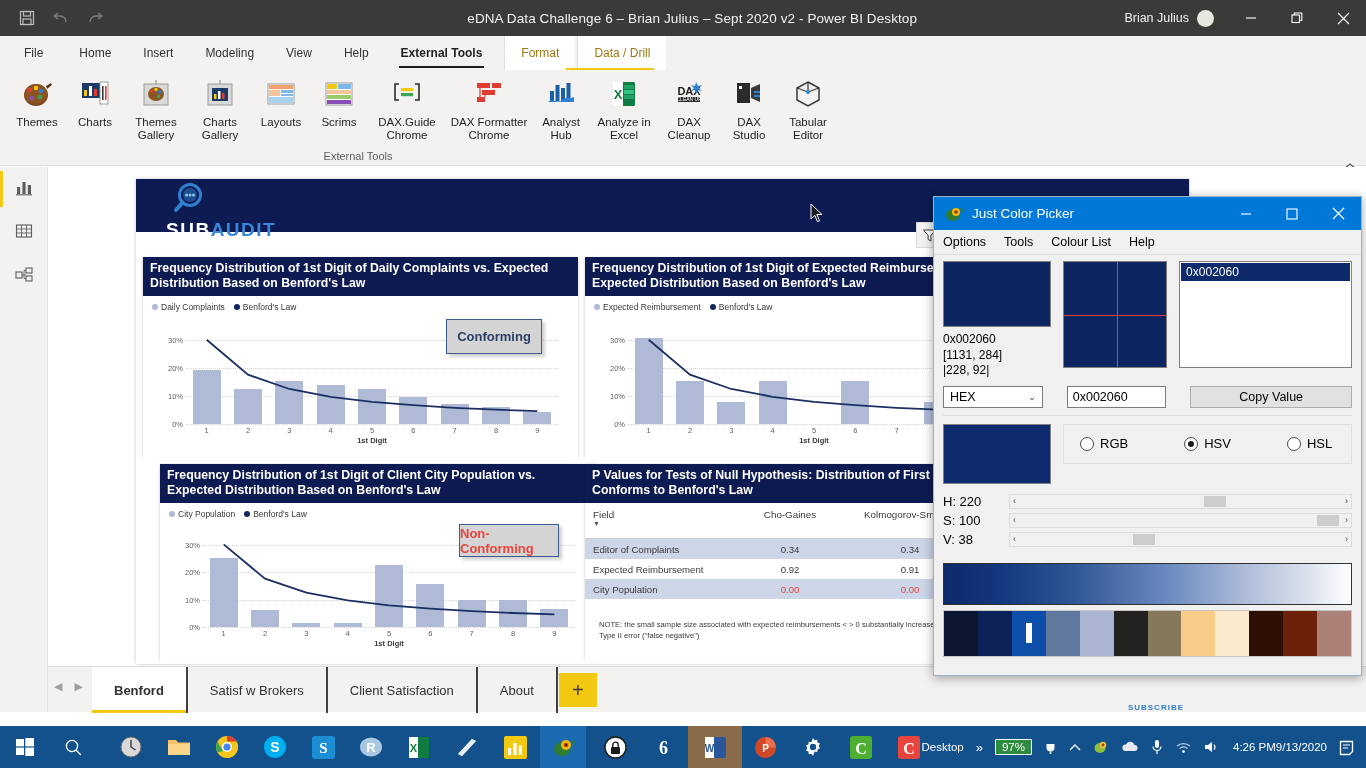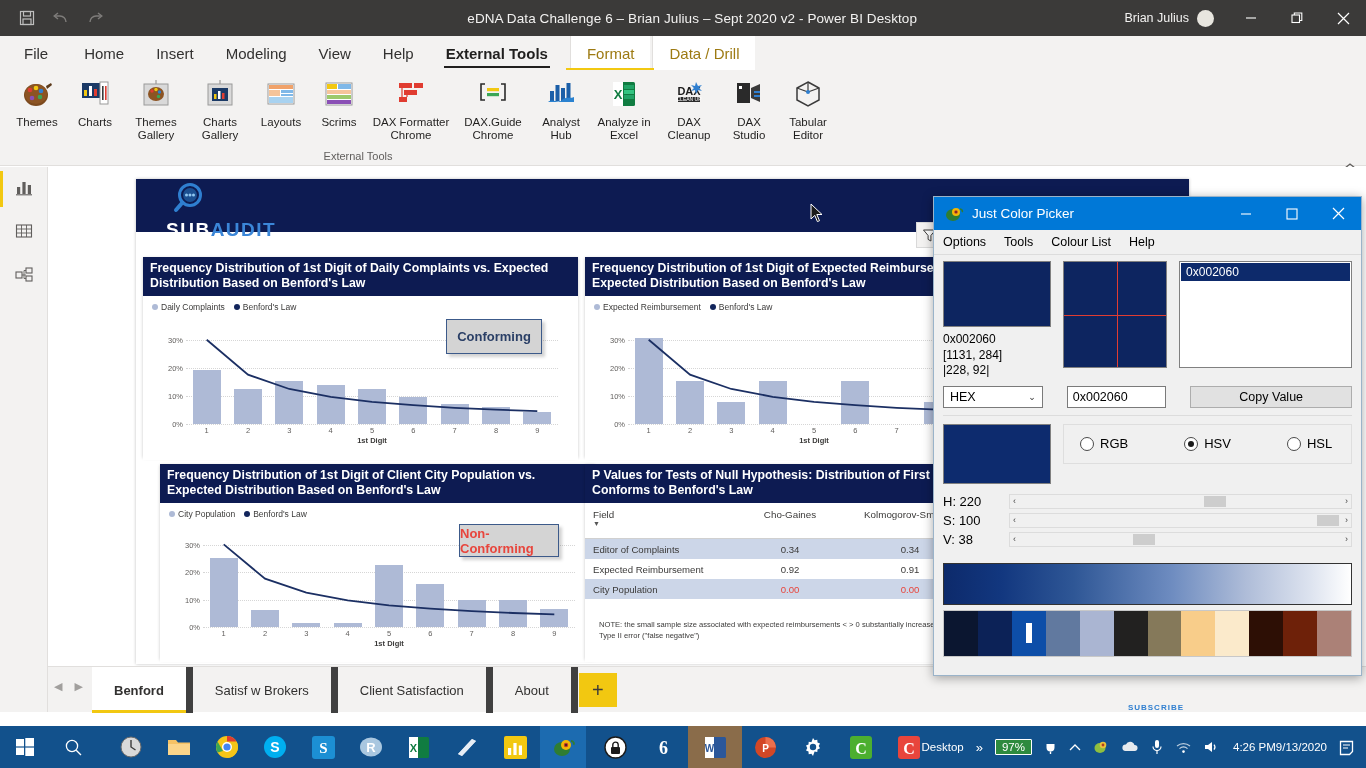--- a/index.html
+++ b/index.html
@@ -25,21 +25,21 @@
   .tb-avatar { width:17px; height:17px; border-radius:50%; background:#e8e6df; margin-right:14px; }
   .tb-btn { width:46px; height:36px; display:flex; align-items:center; justify-content:center; color:#ffffff; }
   .tb-btn svg { display:block; }
 
   
   .tb-stub { position:absolute; left:744px; top:0; width:128px; height:6px; background:#1b7fd4; }
 
   
   .ribbon-tabs {
     position:absolute; left:0; top:36px; width:1366px; height:34px;
-    background:#f3f2f1; display:flex; align-items:stretch; font-size:15px;
+    background:#f3f2f1; display:flex; align-items:stretch; font-size:12px;
   }
   .rtab { padding:0 16px; display:flex; align-items:center; color:#323130; }
   .rtab.file { padding:0 20px 0 24px; }
   .rtab.active { font-weight:bold; color:#201f1e; position:relative; background:#f3f2f1; }
   .rtab.active::after {
     content:''; position:absolute; left:14px; right:14px; bottom:2px; height:2.5px; background:#201f1e;
   }
   .rtab.ctx { color:#9d7a12; background:#ffffff; margin-left:2px; border-left:1px solid #e1dfdd; }
   .rtab.ctx.first { margin-left:6px; }
   .ctx-underline { position:absolute; top:68px; left:566px; width:88px; height:3px; background:#f2c811; }
@@ -133,21 +133,21 @@
 
   
   .tabstrip {
     position:absolute; left:48px; top:666px; width:1318px; height:46px;
     background:#f3f2f1; border-top:1px solid #e1dfdd;
   }
   .tabnav { position:absolute; left:6px; top:13px; display:flex; gap:12px; color:#a19f9d; font-size:11px; }
   .ptabs { position:absolute; left:44px; top:0; display:flex; height:46px; align-items:stretch; }
   .ptab {
     padding:0 22px; display:flex; align-items:center; justify-content:center;
-    font-size:13px; color:#323130; border-right:7px solid #404040; position:relative;
+    font-size:13px; color:#323130; border-right:2px solid #404040; position:relative;
   }
   .ptab.active { background:#ffffff; font-weight:600; }
   .ptab.active::after { content:''; position:absolute; left:0; right:0; bottom:0; height:3px; background:#f2c811; }
   .ptab-add { width:40px; display:flex; align-items:center; justify-content:center; }
   .ptab-add span {
     width:38px; height:34px; background:#f2c811; color:#3b3a39; font-size:20px;
     display:flex; align-items:center; justify-content:center; line-height:1;
   }
 
   
@@ -350,42 +350,42 @@
               <rect x="5" y="6" width="10" height="5" fill="#f2c811"></rect>
               <rect x="16" y="6" width="13" height="5" fill="#7fb8e8"></rect>
               <rect x="5" y="12" width="24" height="4" fill="#f5c49a"></rect>
               <rect x="5" y="17" width="24" height="4" fill="#9cc96b"></rect>
               <rect x="5" y="22" width="24" height="4" fill="#8a4fb5"></rect>
             </svg>
         </div>
         <div class="rb-lbl">Scrims</div>
       </div>
 
+      <div class="rb-item" style="min-width:72px">
+        <div class="rb-ico">
+          <svg width="34" height="34" viewBox="0 0 34 34">
+              <path d="M9 6H5v16h4M25 6h4v16h-4" fill="none" stroke="#2a2a2a" stroke-width="1.6"></path>
+              <rect x="11" y="10" width="12" height="3.2" fill="#f2c811"></rect>
+              <rect x="11" y="15" width="12" height="3.2" fill="#3aa655"></rect>
+            </svg>
+        </div>
+        <div class="rb-lbl" style="width:72px">DAX.Guide Chrome</div>
+      </div>
+
       <div class="rb-item" style="min-width:80px">
         <div class="rb-ico">
           <svg width="34" height="34" viewBox="0 0 34 34">
               <rect x="5" y="5" width="13" height="5" fill="#e03c31"></rect>
               <rect x="20" y="5" width="9" height="5" fill="#e03c31"></rect>
               <rect x="10" y="12" width="13" height="5" fill="#e03c31"></rect>
               <rect x="5" y="19" width="8" height="5" fill="#e03c31"></rect>
               <path d="M8 10v9M13 17v2" stroke="#e03c31" stroke-width="1.2"></path>
             </svg>
         </div>
         <div class="rb-lbl" style="width:80px">DAX Formatter Chrome</div>
-      </div>
-
-      <div class="rb-item" style="min-width:72px">
-        <div class="rb-ico">
-          <svg width="34" height="34" viewBox="0 0 34 34">
-              <path d="M9 6H5v16h4M25 6h4v16h-4" fill="none" stroke="#2a2a2a" stroke-width="1.6"></path>
-              <rect x="11" y="10" width="12" height="3.2" fill="#f2c811"></rect>
-              <rect x="11" y="15" width="12" height="3.2" fill="#3aa655"></rect>
-            </svg>
-        </div>
-        <div class="rb-lbl" style="width:72px">DAX.Guide Chrome</div>
       </div>
 
       <div class="rb-item">
         <div class="rb-ico">
           <svg width="34" height="34" viewBox="0 0 34 34">
               <rect x="6" y="13" width="4" height="10" fill="#1b5fa8"></rect>
               <rect x="11.5" y="7" width="4" height="16" fill="#1b5fa8"></rect>
               <rect x="17" y="10" width="4" height="13" fill="#1b5fa8"></rect>
               <rect x="22.5" y="5" width="4" height="18" fill="#1b5fa8"></rect>
               <path d="M4 24c5-4 10 2 14-2s8-1 12-3v5H4z" fill="#2a82d0"></path>

